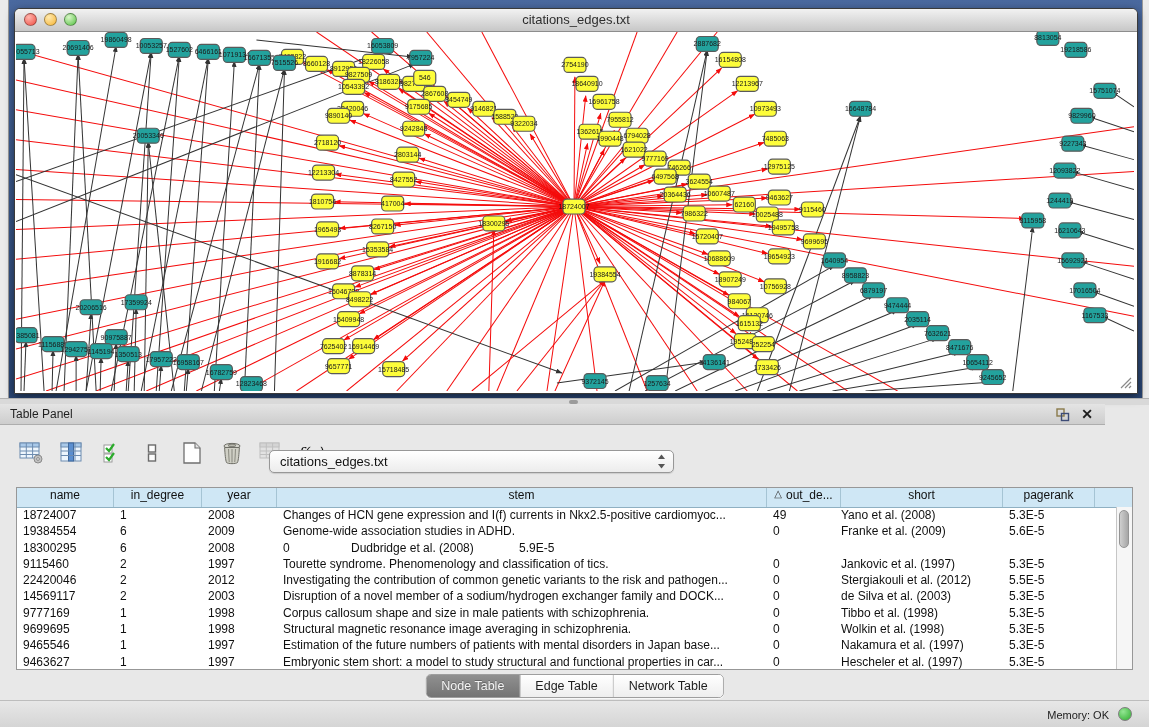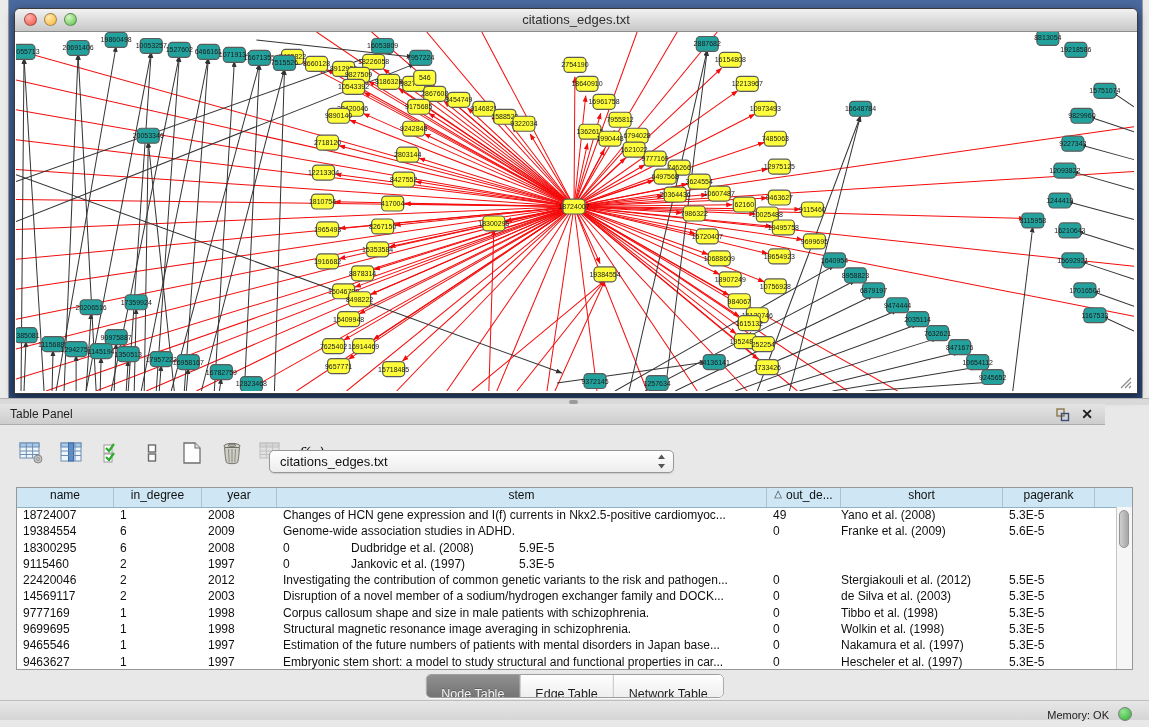--- a/index.html
+++ b/index.html
@@ -66,26 +66,26 @@
   .tr{display:flex;height:16.3px;line-height:16.3px;font-size:12px;color:#101010;}
   .td{box-sizing:border-box;padding-left:6px;overflow:hidden;white-space:nowrap;}
   .td.c5{text-align:left;padding-left:0;}
   .vsb{position:absolute;top:19px;right:0;bottom:0;width:15px;background:#f6f6f6;border-left:1px solid #c6c6c6;}
   .vsb .thumb{position:absolute;left:2px;top:3px;width:10px;height:38px;border-radius:5px;
     background:linear-gradient(90deg,#cfcfcf,#a6a6a6);border:1px solid #949494;box-sizing:border-box;}
 
   .tabs{position:absolute;left:50%;transform:translateX(-50%);top:249px;display:flex;height:22px;
     border:1px solid #9e9e9e;border-radius:5px;overflow:hidden;background:#fff;
     box-shadow:0 1px 0 rgba(255,255,255,.7);}
-  .tab{padding:8px 15px;font-size:12.5px;line-height:22px;color:#1d1d1d;
+  .tab{padding:0 15px;font-size:12.5px;line-height:22px;color:#1d1d1d;
     background:linear-gradient(#ffffff,#eeeeee);border-right:1px solid #b9b9b9;white-space:nowrap;}
   .tab:last-child{border-right:0;}
   .tab.active{background:linear-gradient(#909090,#747474);color:#f3f3f3;text-shadow:0 -1px 0 rgba(0,0,0,.25);}
 
-  .statusbar{position:absolute;top:700px;left:0;width:1149px;height:20px;
+  .statusbar{position:absolute;top:700px;left:0;width:1149px;height:27px;
     background:linear-gradient(#e7e7e7,#d5d5d5);border-top:1px solid #bdbdbd;box-sizing:border-box;}
   .mem{position:absolute;right:40px;top:8px;font-size:11px;color:#1c1c1c;}
   .memdot{position:absolute;right:17px;top:6px;width:14px;height:14px;border-radius:50%;
     background:radial-gradient(circle at 35% 30%,#93e693,#2fae2f);border:1px solid #7d7d7d;box-sizing:border-box;}
 </style>
 </head>
 <body>
 
 <div class="net-desktop">
   <div class="desk-edge l"></div>
@@ -938,20 +938,21 @@
           <div class="td c1">6</div>
           <div class="td c2">2008</div>
           <div class="td c4">0</div>
           <div class="td c5">Dudbridge et al. (2008)</div>
           <div class="td c6">5.9E-5</div>
         </div>
         <div class="tr">
           <div class="td c0">9115460</div>
           <div class="td c1">2</div>
           <div class="td c2">1997</div>
+          <div class="td c3">Tourette syndrome. Phenomenology and classification of tics.</div>
           <div class="td c4">0</div>
           <div class="td c5">Jankovic et al. (1997)</div>
           <div class="td c6">5.3E-5</div>
         </div>
         <div class="tr">
           <div class="td c0">22420046</div>
           <div class="td c1">2</div>
           <div class="td c2">2012</div>
           <div class="td c3">Investigating the contribution of common genetic variants to the risk and pathogen...</div>
           <div class="td c4">0</div>

